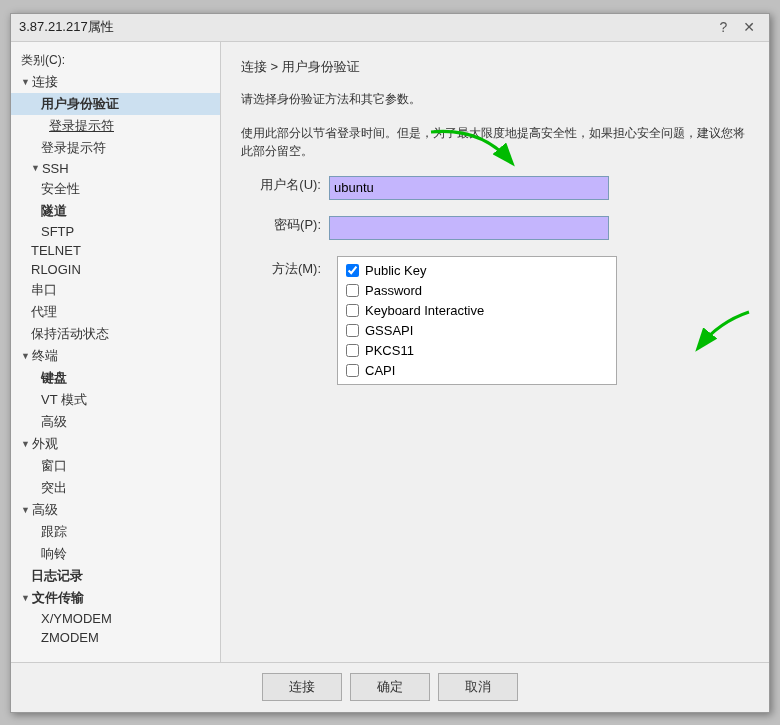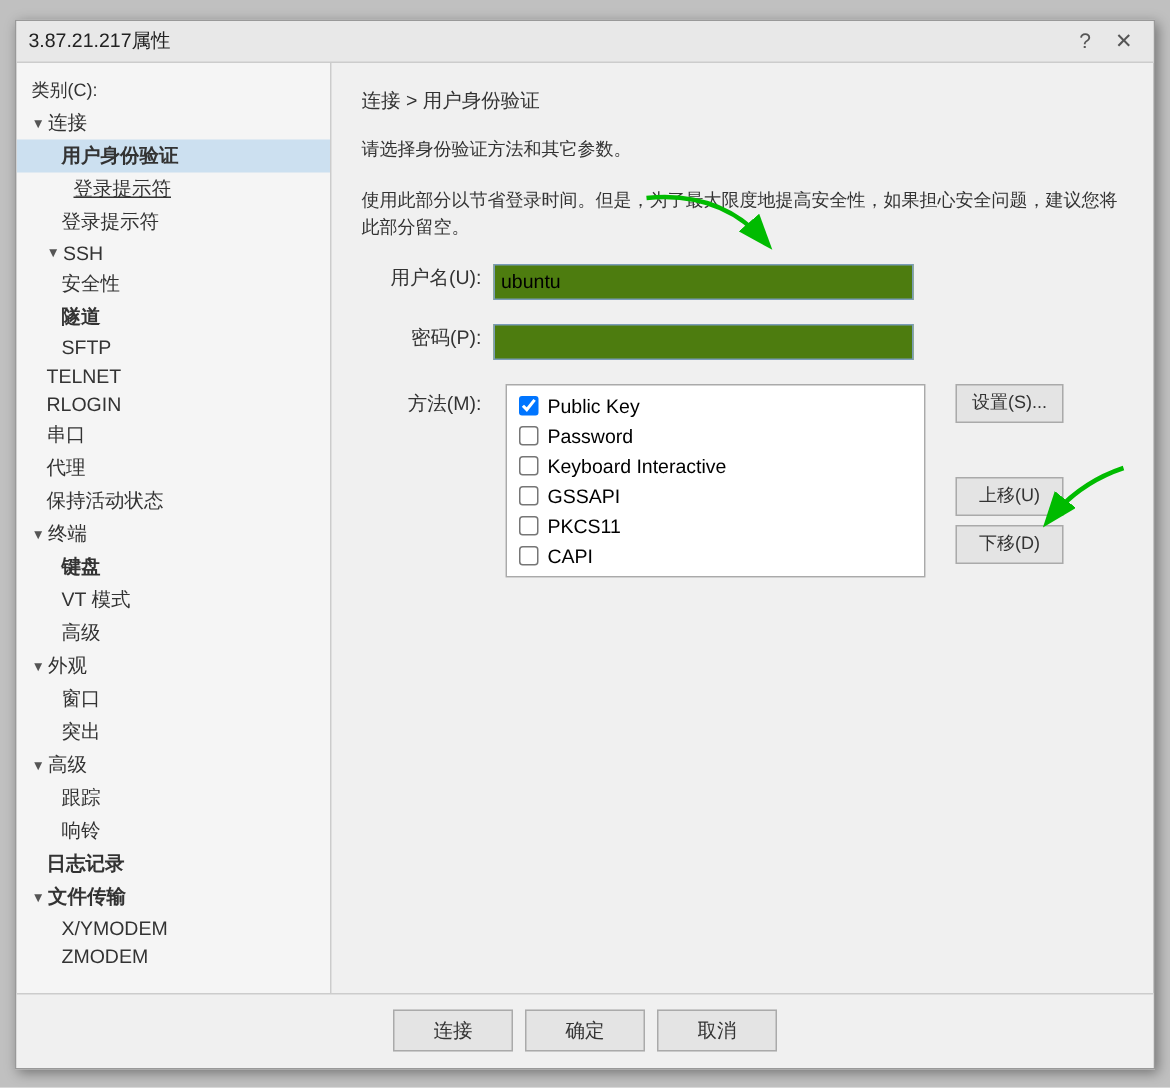--- a/index.html
+++ b/index.html
@@ -122,21 +122,21 @@
       text-align: right;
       font-size: 13px;
       color: #333;
     }
     .form-input {
       width: 280px;
       height: 24px;
       border: 1px solid #7a9cb8;
       padding: 2px 4px;
       font-size: 13px;
-      background: #4d7c0f;
+      background: #c4b5fd;
       outline: none;
     }
     .form-input.password { letter-spacing: 2px; }
 
     .method-section {
       display: flex;
       gap: 16px;
       align-items: flex-start;
     }
     .method-label {
@@ -314,27 +314,20 @@
             <span>GSSAPI</span>
           </label>
           <label class="method-item">
             <input type="checkbox" style="">
             <span>PKCS11</span>
           </label>
           <label class="method-item">
             <input type="checkbox" style="">
             <span>CAPI</span>
           </label>
-        </div>
-        <div class="method-buttons">
-          <button class="action-btn">设置(S)...</button>
-          <div style="margin-top:30px;">
-            <button class="action-btn" style="display:block;margin-bottom:6px;">上移(U)</button>
-            <button class="action-btn">下移(D)</button>
-          </div>
         </div>
       </div>
 
       <svg style="position:absolute;top:80px;left:200px;pointer-events:none;" width="120" height="60">
         <defs>
           <marker id="arrowhead1" markerWidth="8" markerHeight="6" refX="6" refY="3" orient="auto">
             <polygon points="0 0, 8 3, 0 6" fill="#00bb00"></polygon>
           </marker>
         </defs>
         <path d="M10,10 Q60,5 90,40" stroke="#00bb00" stroke-width="3" fill="none" marker-end="url(#arrowhead1)"></path>

